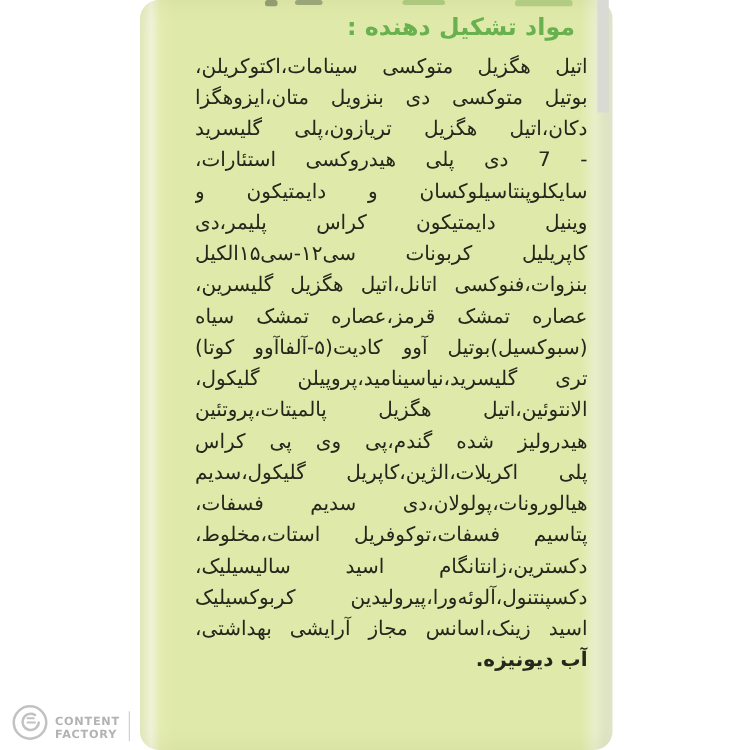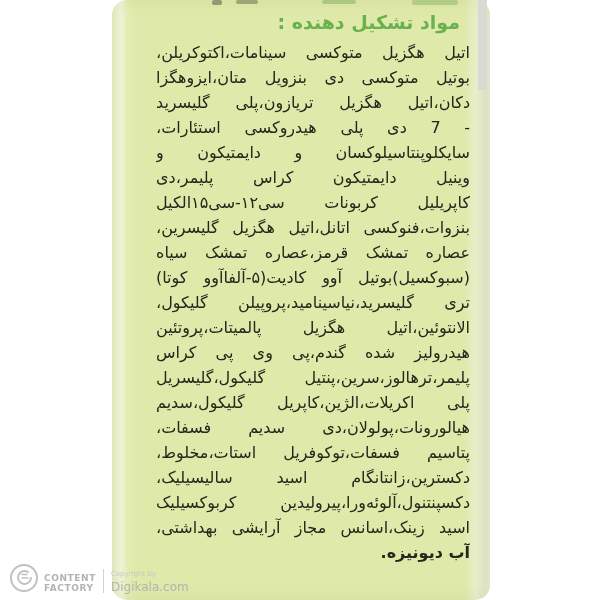--- a/index.html
+++ b/index.html
@@ -97,21 +97,20 @@
     <div class="line">- 7 دی پلی هیدروکسی استئارات،</div>
     <div class="line">سایکلوپنتاسیلوکسان و دایمتیکون و</div>
     <div class="line">وینیل دایمتیکون کراس پلیمر،دی</div>
     <div class="line">کاپریلیل کربونات سی۱۲-سی۱۵الکیل</div>
     <div class="line">بنزوات،فنوکسی اتانل،اتیل هگزیل گلیسرین،</div>
     <div class="line">عصاره تمشک قرمز،عصاره تمشک سیاه</div>
     <div class="line">(سبوکسیل)بوتیل آوو کادیت(۵-آلفاآوو کوتا)</div>
     <div class="line">تری گلیسرید،نیاسینامید،پروپیلن گلیکول،</div>
     <div class="line">الانتوئین،اتیل هگزیل پالمیتات،پروتئین</div>
     <div class="line">هیدرولیز شده گندم،پی وی پی کراس</div>
-    <div class="line">پلیمر،ترهالوز،سرین،پنتیل گلیکول،گلیسریل</div>
     <div class="line">پلی اکریلات،الژین،کاپریل گلیکول،سدیم</div>
     <div class="line">هیالورونات،پولولان،دی سدیم فسفات،</div>
     <div class="line">پتاسیم فسفات،توکوفریل استات،مخلوط،</div>
     <div class="line">دکسترین،زانتانگام اسید سالیسیلیک،</div>
     <div class="line">دکسپنتنول،آلوئه‌ورا،پیرولیدین کربوکسیلیک</div>
     <div class="line">اسید زینک،اسانس مجاز آرایشی بهداشتی،</div>
     <div class="line">آب دیونیزه.</div>
   </div>
 </div>
 
@@ -119,17 +118,13 @@
   <svg class="wm-logo" viewBox="0 0 30 30">
     <circle cx="15" cy="15" r="13" fill="none" stroke="#c2c2c2" stroke-width="2"></circle>
     <path d="M19 9 a6.5 6.5 0 1 0 3 6" fill="none" stroke="#c2c2c2" stroke-width="2" stroke-linecap="round"></path>
     <path d="M13 15 h6 M13 11.5 h5" fill="none" stroke="#c2c2c2" stroke-width="1.6" stroke-linecap="round"></path>
   </svg>
   <div class="wm-brand">
     <span>CONTENT</span><br>
     <span>FACTORY</span>
   </div>
   <div class="wm-divider"></div>
-  <div class="wm-copy">
-    <span class="small">Copyright by</span>
-    <span class="site">Digikala.com</span>
-  </div>
 </div>
 
 </body></html>

